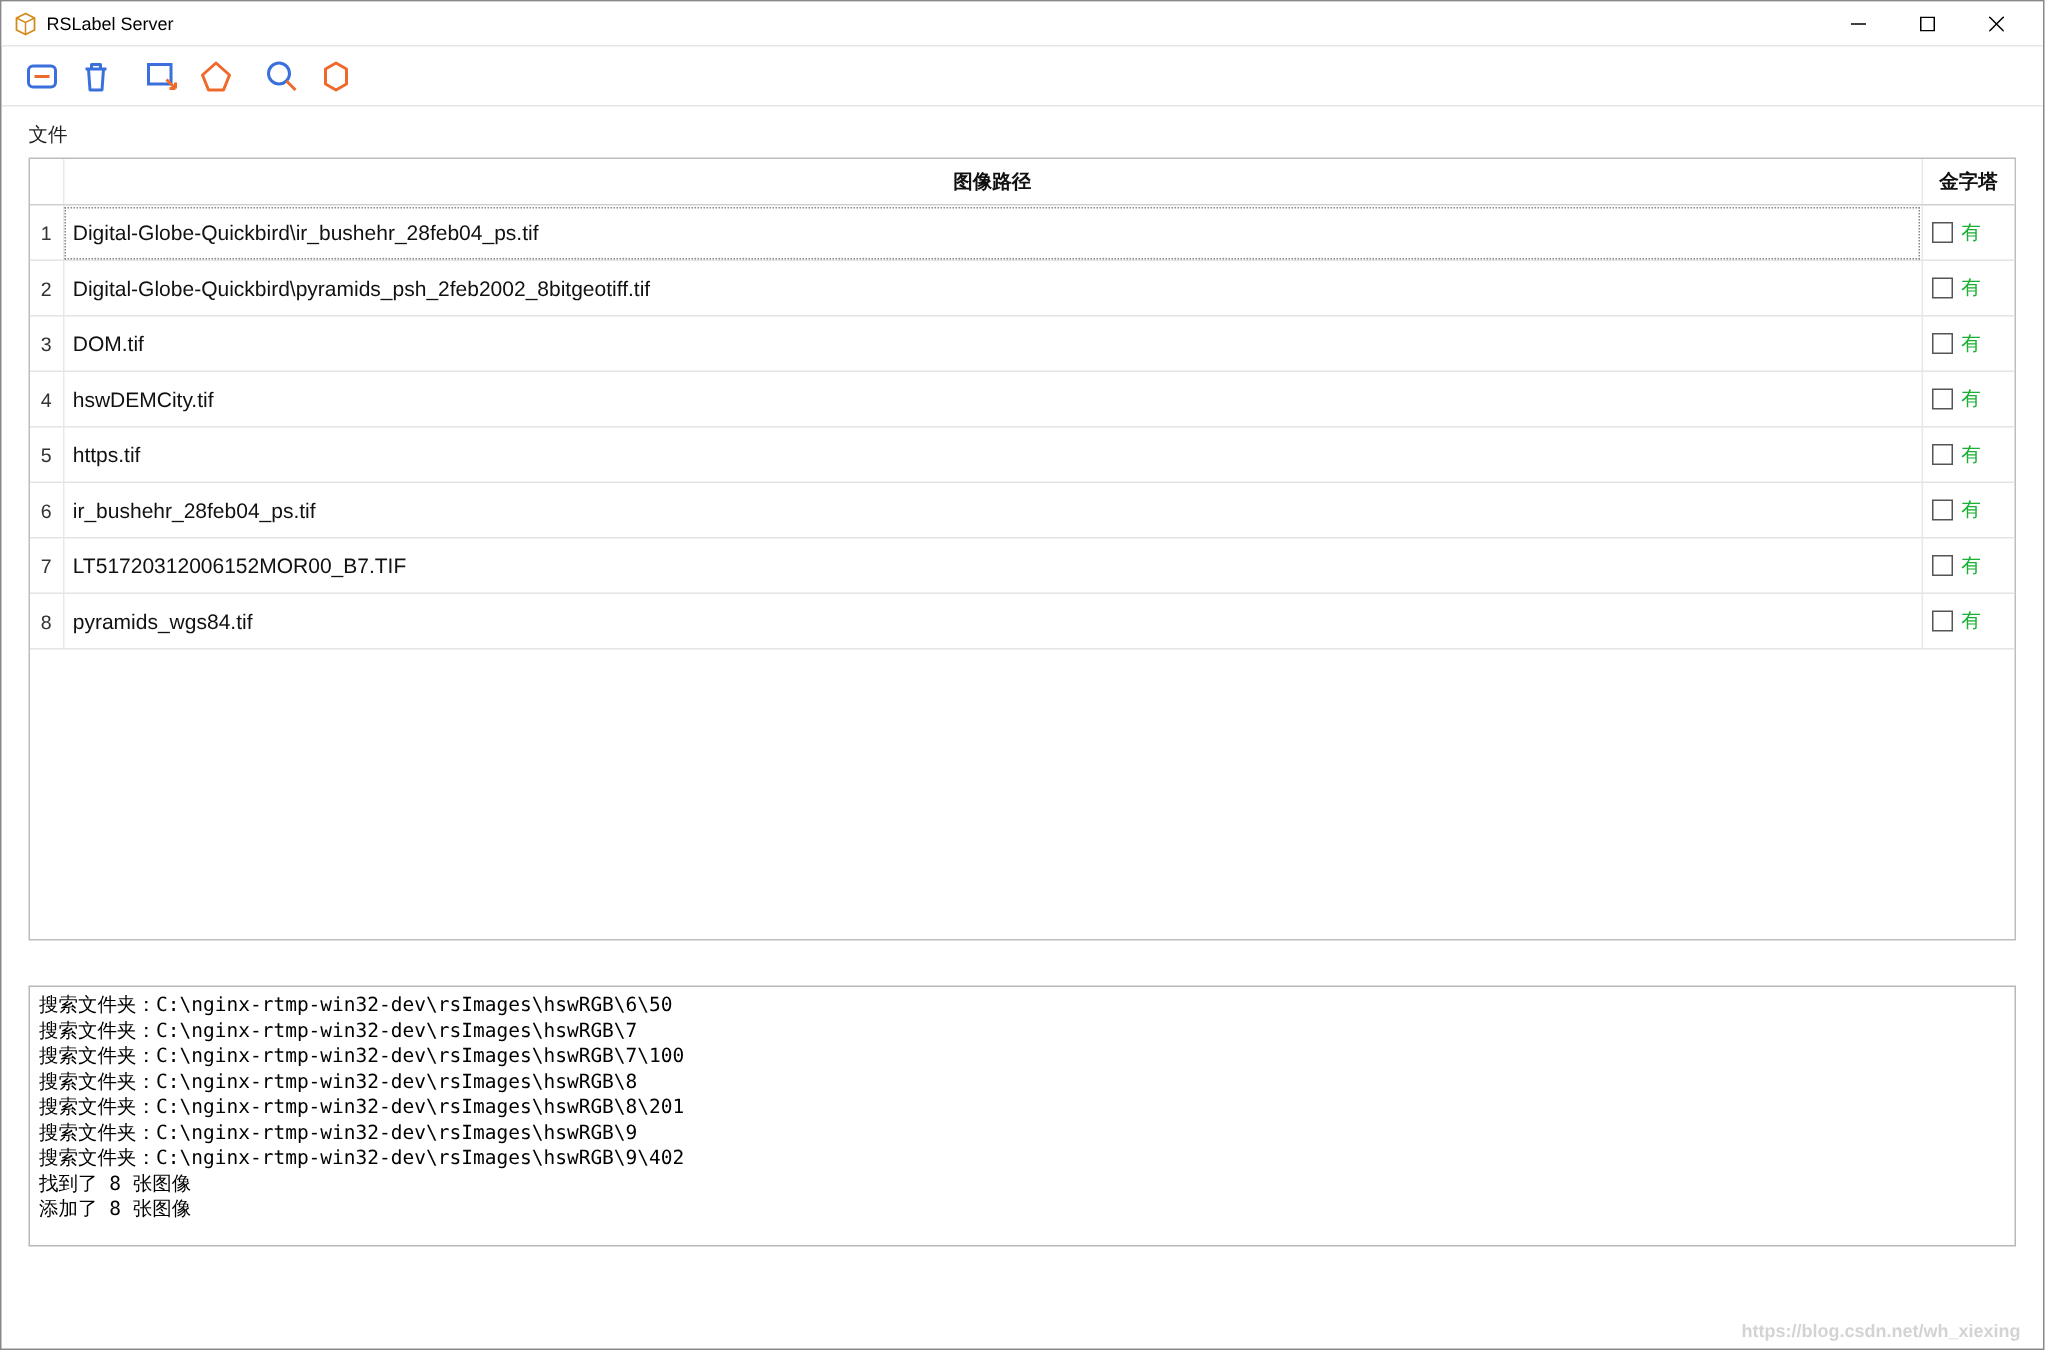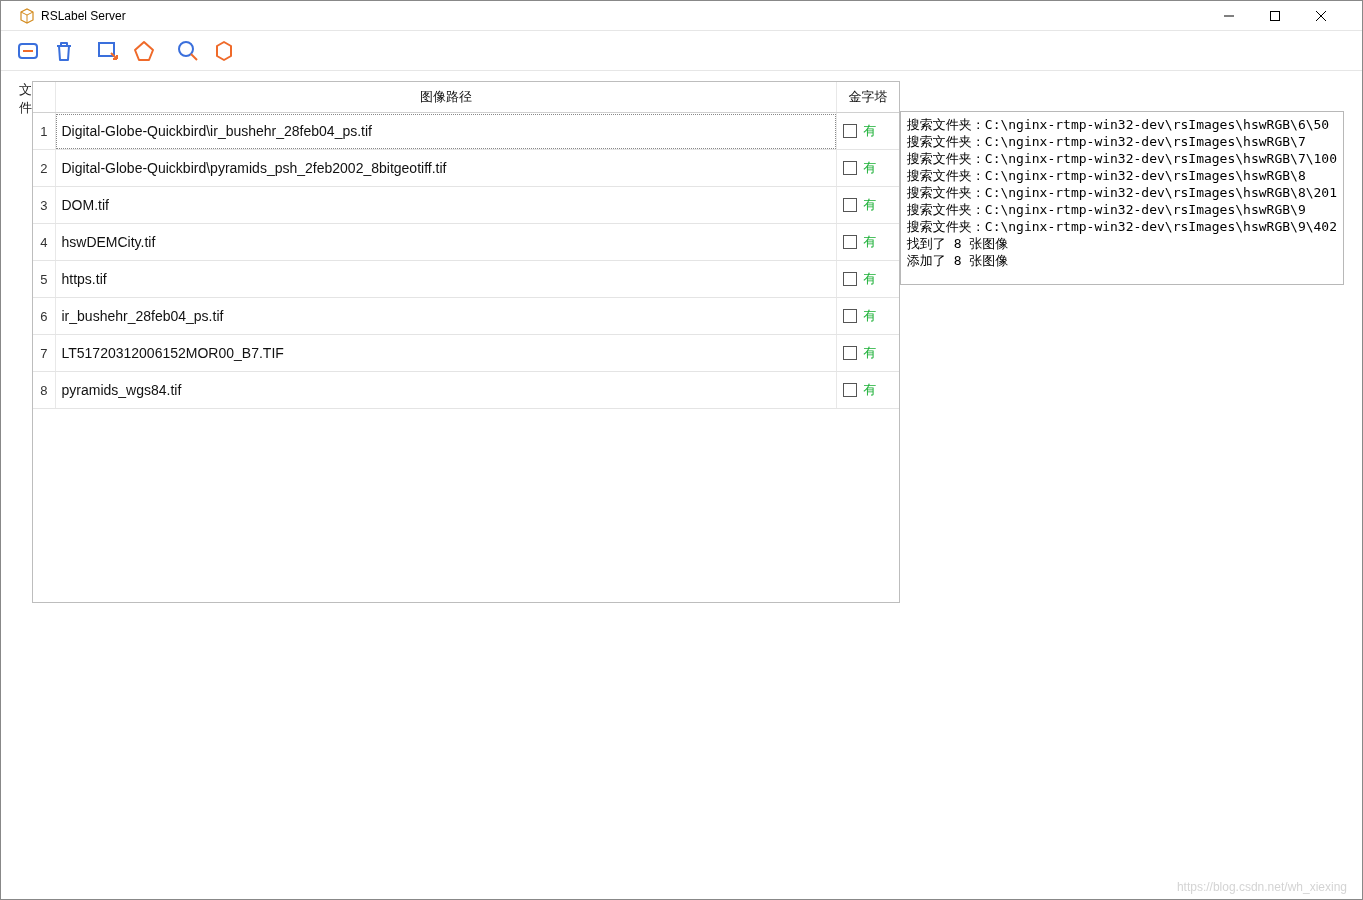--- a/index.html
+++ b/index.html
@@ -11,21 +11,21 @@
       height: 900px;
       overflow: hidden;
       border: 1px solid #888;
       display: flex;
       flex-direction: column;
     }
     .titlebar {
       height: 30px;
       display: flex;
       align-items: center;
-      padding: 0 18px;
+      padding: 0 8px;
       background: #fff;
       border-bottom: 1px solid #e6e6e6;
     }
     .titlebar .app-icon {
       width: 16px;
       height: 16px;
       margin-right: 6px;
       display: inline-block;
     }
     .titlebar .app-title {
@@ -63,20 +63,21 @@
       cursor: pointer;
       border-radius: 2px;
     }
     .tool-sep {
       width: 6px;
     }
     .content {
       flex: 1;
       padding: 10px 18px 8px 18px;
       display: flex;
+      flex-direction: column;
       overflow: hidden;
     }
     .section-label {
       font-size: 13px;
       color: #222;
       padding-bottom: 6px;
     }
     .table-wrap {
       border: 1px solid #bdbdbd;
       background: #fff;
@@ -85,21 +86,21 @@
     }
     table {
       width: 100%;
       border-collapse: collapse;
       table-layout: fixed;
     }
     thead th {
       background: #fff;
       border-bottom: 1px solid #d0d0d0;
       border-right: 1px solid #e8e8e8;
-      font-weight: normal;
+      font-weight: bold;
       font-size: 13px;
       color: #111;
       padding: 6px 4px;
       text-align: center;
       height: 30px;
     }
     thead th:last-child { border-right: none; }
     .col-num { width: 22px; }
     .col-path { }
     .col-pyr { width: 62px; }
@@ -159,20 +160,21 @@
       color: #000;
       margin-top: 16px;
     }
     .watermark {
       position: absolute;
       right: 16px;
       bottom: 6px;
       font-size: 12px;
       color: rgba(130,130,130,0.35);
       pointer-events: none;
+      font-weight: bold;
     }
   </style>
 </head>
 <body>
 
 <div class="titlebar">
   <span class="app-icon">
     <svg width="16" height="16" viewBox="0 0 16 16">
       <path d="M2 4 L8 1 L14 4 L14 12 L8 15 L2 12 Z" fill="none" stroke="#d38b1e" stroke-width="1.2"></path>
       <path d="M2 4 L8 7 L14 4 M8 7 L8 15" fill="none" stroke="#d38b1e" stroke-width="1"></path>

